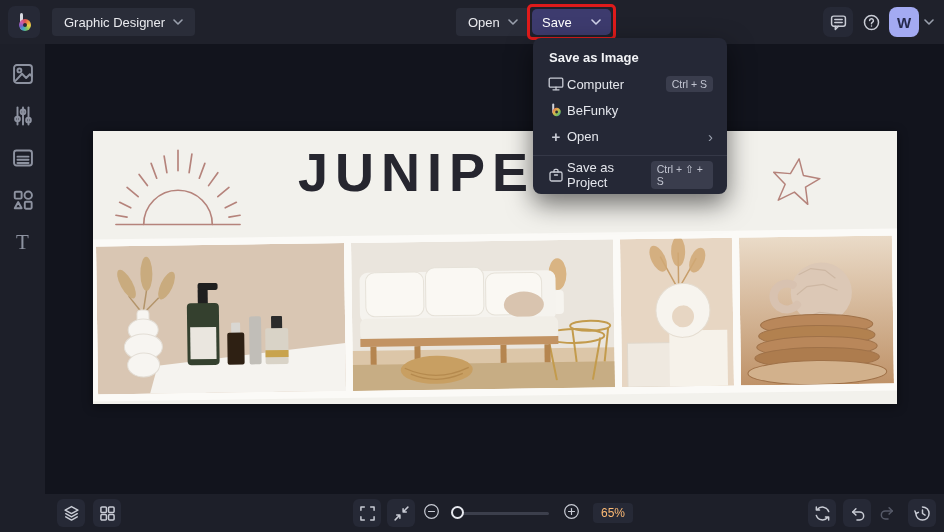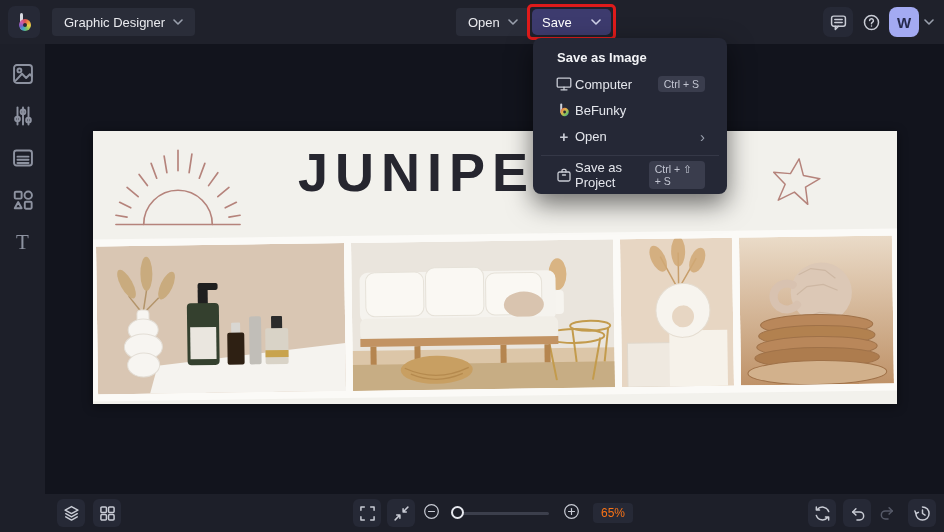--- a/index.html
+++ b/index.html
@@ -49,21 +49,21 @@
   .sun-art { position:absolute; left:15px; top:12px; width:140px; height:88px; }
   .star-art { position:absolute; left:675px; top:22px; width:56px; height:56px; }
   .photo-band { position:absolute; left:-6px; top:103px; width:816px; height:162px; background:#fbfaf7;
                 transform:rotate(-0.8deg); display:flex; gap:7px; padding:7px 10px; }
   .photo { height:100%; overflow:hidden; }
   .photo svg { width:100%; height:100%; display:block; }
   .p1 { width:248px; } .p2 { width:262px; } .p3 { width:112px; } .p4 { flex:1; }
 
   
   .save-menu { position:absolute; left:533px; top:38px; width:194px; background:#252836; border-radius:8px;
-               box-shadow:0 10px 26px rgba(0,0,0,.55); padding:4px 8px 6px; z-index:35; color:#e4e6ec; }
+               box-shadow:0 10px 26px rgba(0,0,0,.55); padding:4px 0 6px; z-index:35; color:#e4e6ec; }
   .menu-title { padding:8px 16px 6px; font-size:13px; font-weight:bold; color:#f2f3f6; }
   .menu-item { height:26px; display:flex; align-items:center; gap:2px; padding:0 14px; font-size:13px; cursor:pointer; }
   .mi-icon { width:18px; height:18px; display:flex; align-items:center; justify-content:center; flex:0 0 18px; }
   .mi-icon svg { width:16px; height:16px; }
   .mi-icon .st { fill:none; stroke:#c9ccd5; stroke-width:1.3; stroke-linecap:round; stroke-linejoin:round; }
   .mi-shortcut { margin-left:auto; background:#3a3d4d; border-radius:4px; padding:2px 6px; font-size:10.5px; color:#c3c6d2; }
   .mi-sub { margin-left:auto; color:#9aa0ae; font-size:15px; line-height:1; }
   .menu-divider { height:1px; background:#353847; margin:6px 0; }
   .plus-glyph { color:#c9ccd5; font-size:15px; font-weight:bold; line-height:1; }
 
@@ -72,21 +72,21 @@
   .tool-tile { position:absolute; top:5px; width:28px; height:28px; border-radius:6px; background:#262936;
                display:flex; align-items:center; justify-content:center; cursor:pointer; }
   .tool-tile svg, .plain-ic svg { width:17px; height:17px; }
   .bb .st { fill:none; stroke:#c9ccd5; stroke-width:1.4; stroke-linecap:round; stroke-linejoin:round; }
   .bb .dim { fill:none; stroke:#565a68; stroke-width:1.4; stroke-linecap:round; stroke-linejoin:round; }
   .plain-ic { position:absolute; top:9px; width:20px; height:20px; cursor:pointer; }
   .slider-track { position:absolute; left:408px; top:18px; width:96px; height:3px; border-radius:2px; background:#3c3f4c; cursor:pointer; }
   .slider-knob { position:absolute; left:-2px; top:-6px; width:13px; height:13px; border-radius:50%;
                  border:2px solid #e6e8ee; background:#1d1f29; cursor:pointer; }
   .zoom-badge { position:absolute; left:548px; top:9px; height:20px; padding:0 8px; background:#262936; border-radius:4px;
-                display:flex; align-items:center; font-size:12px; color:#f97316;text-align:center; }
+                display:flex; align-items:center; font-size:12px; color:#fdba74;text-align:center; }
 </style>
 </head>
 <body>
 
 <div class="app">
 
   <header class="topbar">
     <div class="logo-tile">
       <span class="logo-stem"></span>
       <span class="logo-bowl"></span>

